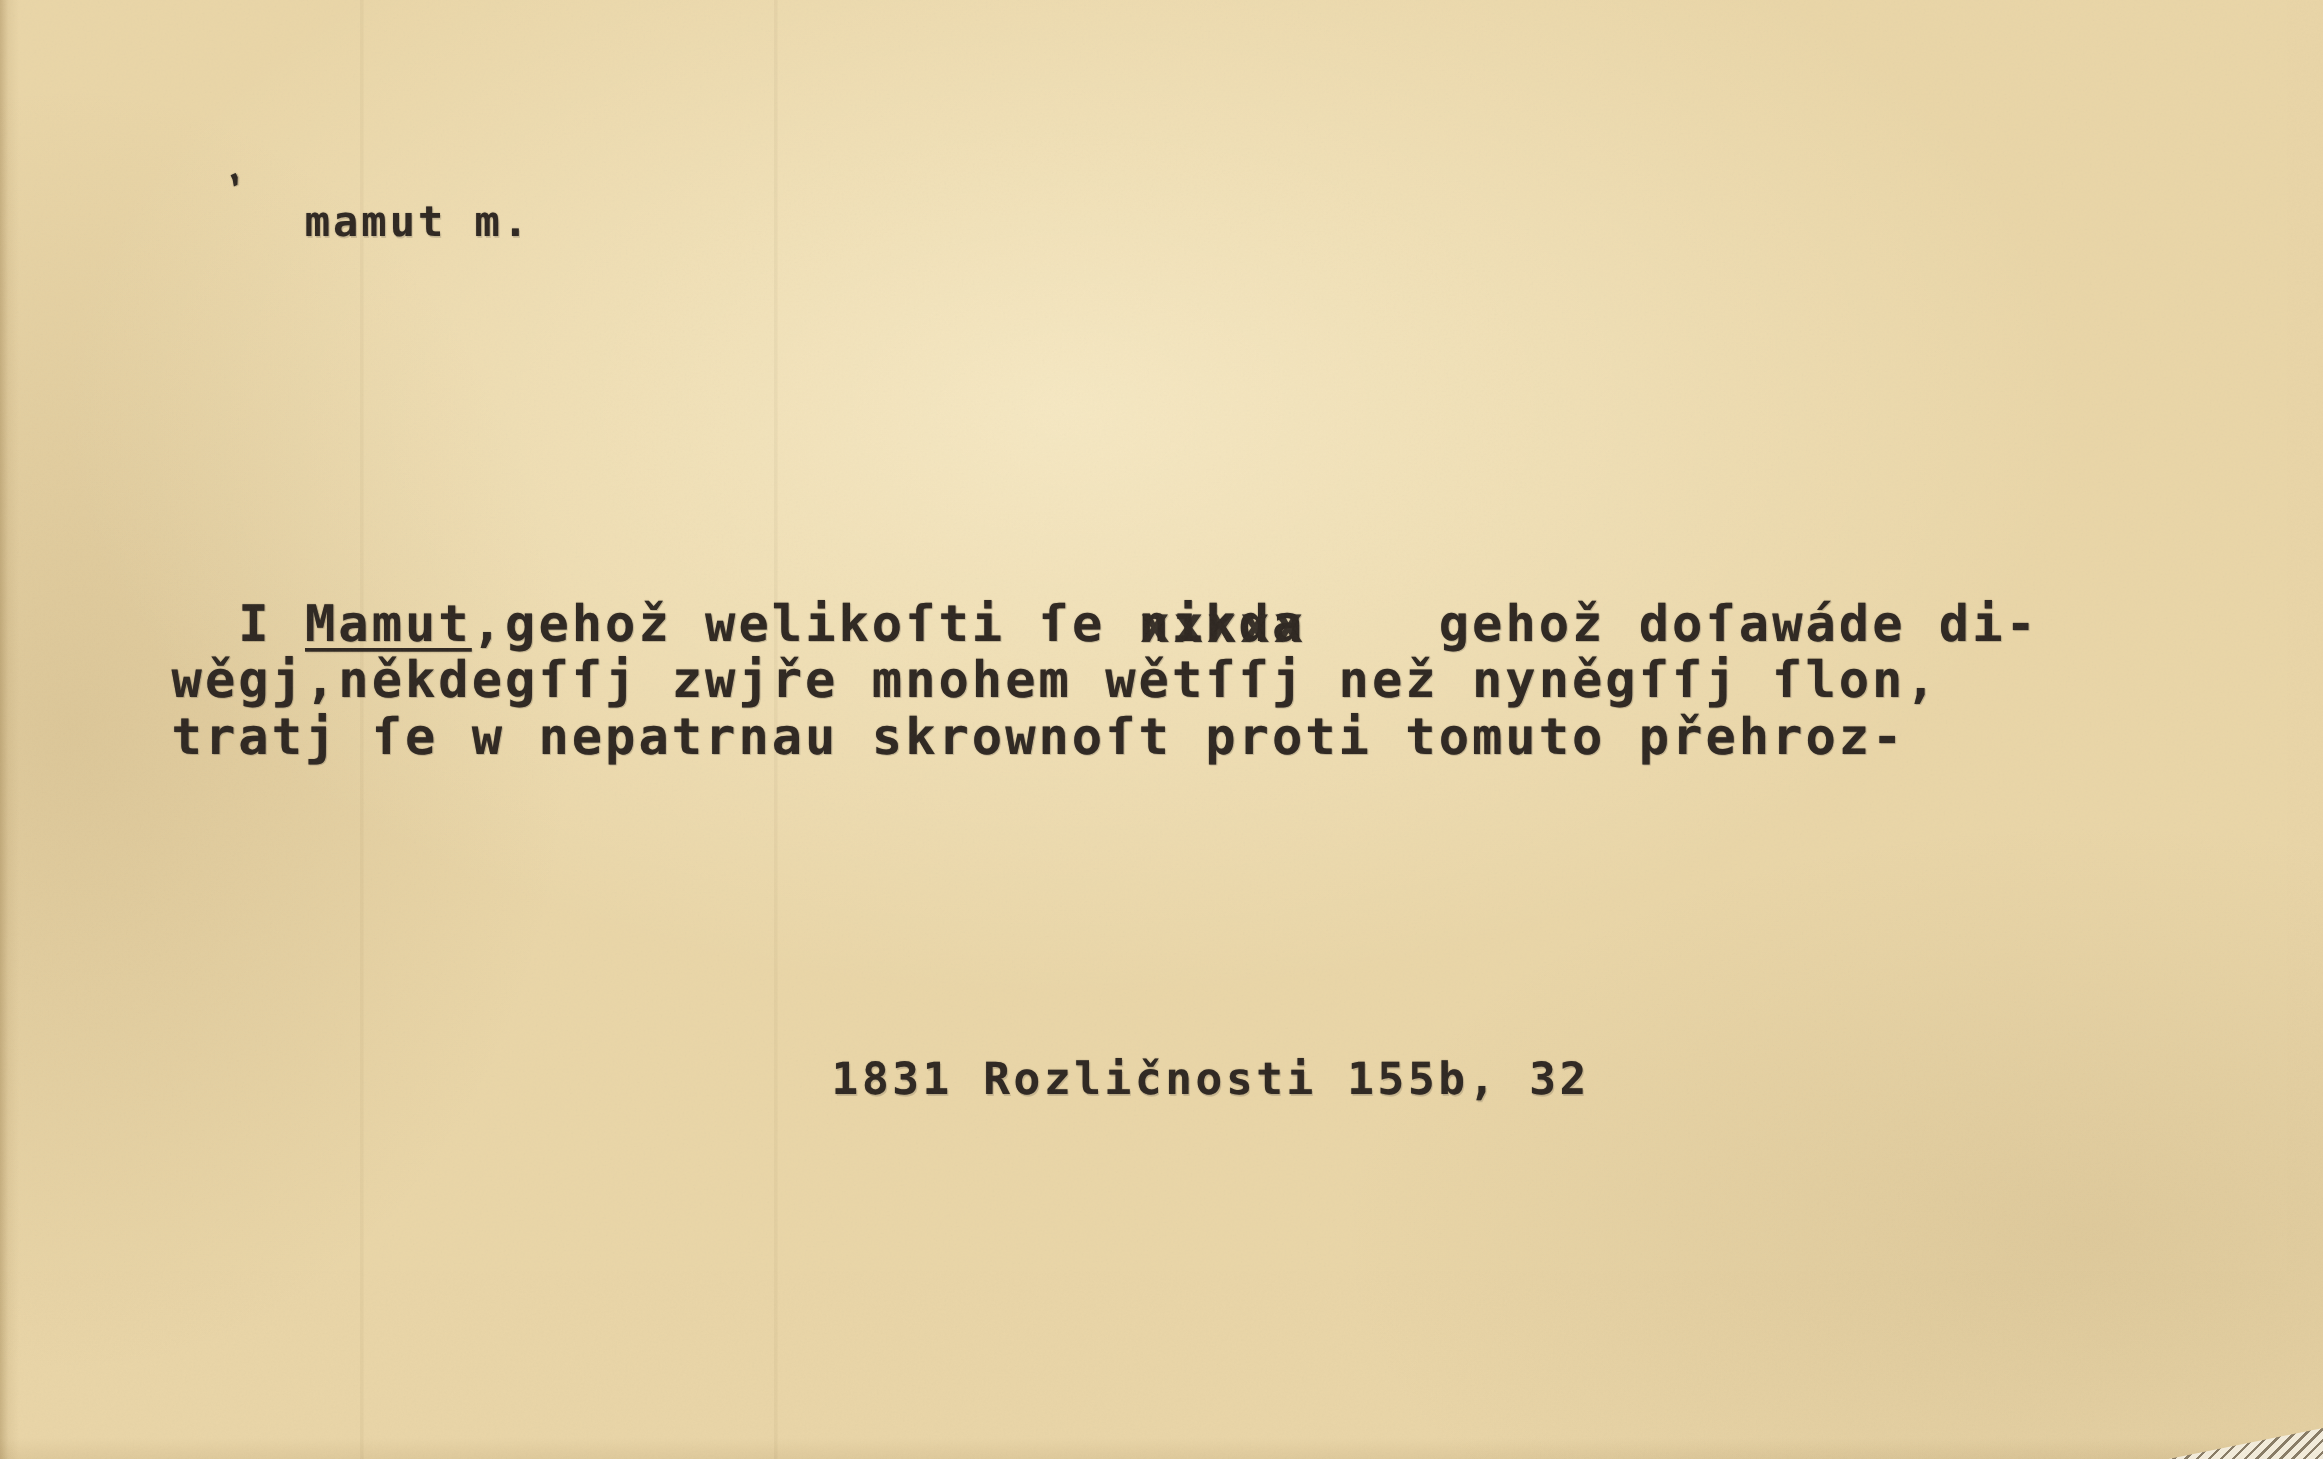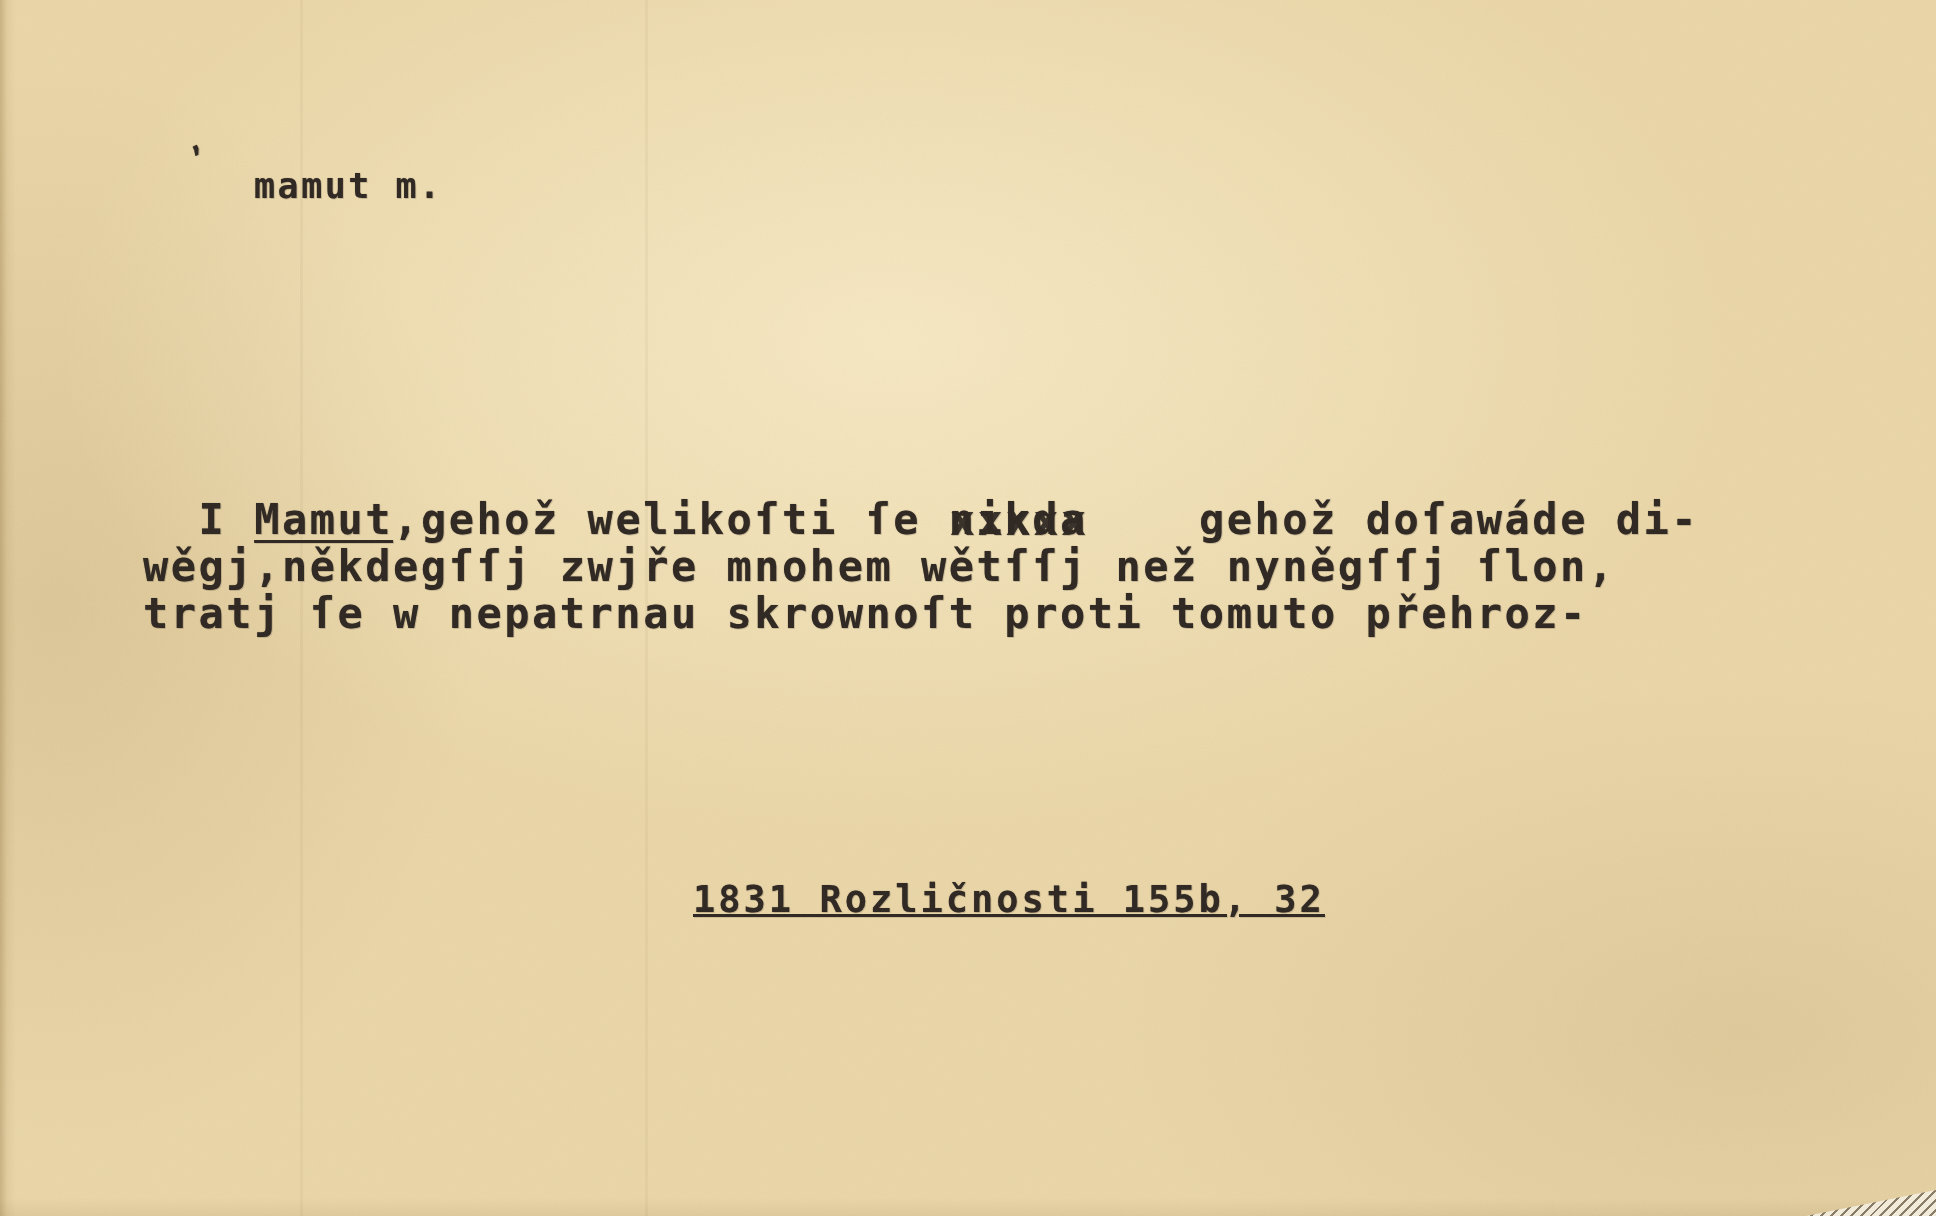--- a/index.html
+++ b/index.html
@@ -44,21 +44,21 @@
     text-underline-offset:6px;
   }
   .strikewrap{position:relative;display:inline-block;}
   .over{
     position:absolute;left:1px;top:1px;
     letter-spacing:2.5px;
     opacity:0.95;
   }
   .citation{
     position:absolute;left:693px;top:878px;
-    font-size:37px;letter-spacing:3px;text-decoration:underline;
+    font-size:37px;letter-spacing:3px;
   }
   .corner-hatch{
     position:absolute;left:1806px;top:1190px;width:130px;height:26px;
     background:repeating-linear-gradient(135deg,#897c66 0 2px,#f3ecdb 2px 7px);
     clip-path:polygon(100% 0, 100% 100%, 0 100%);
   }
   .grain{position:absolute;left:0;top:0;pointer-events:none;opacity:.7;}
 </style>
 </head>
 <body>

